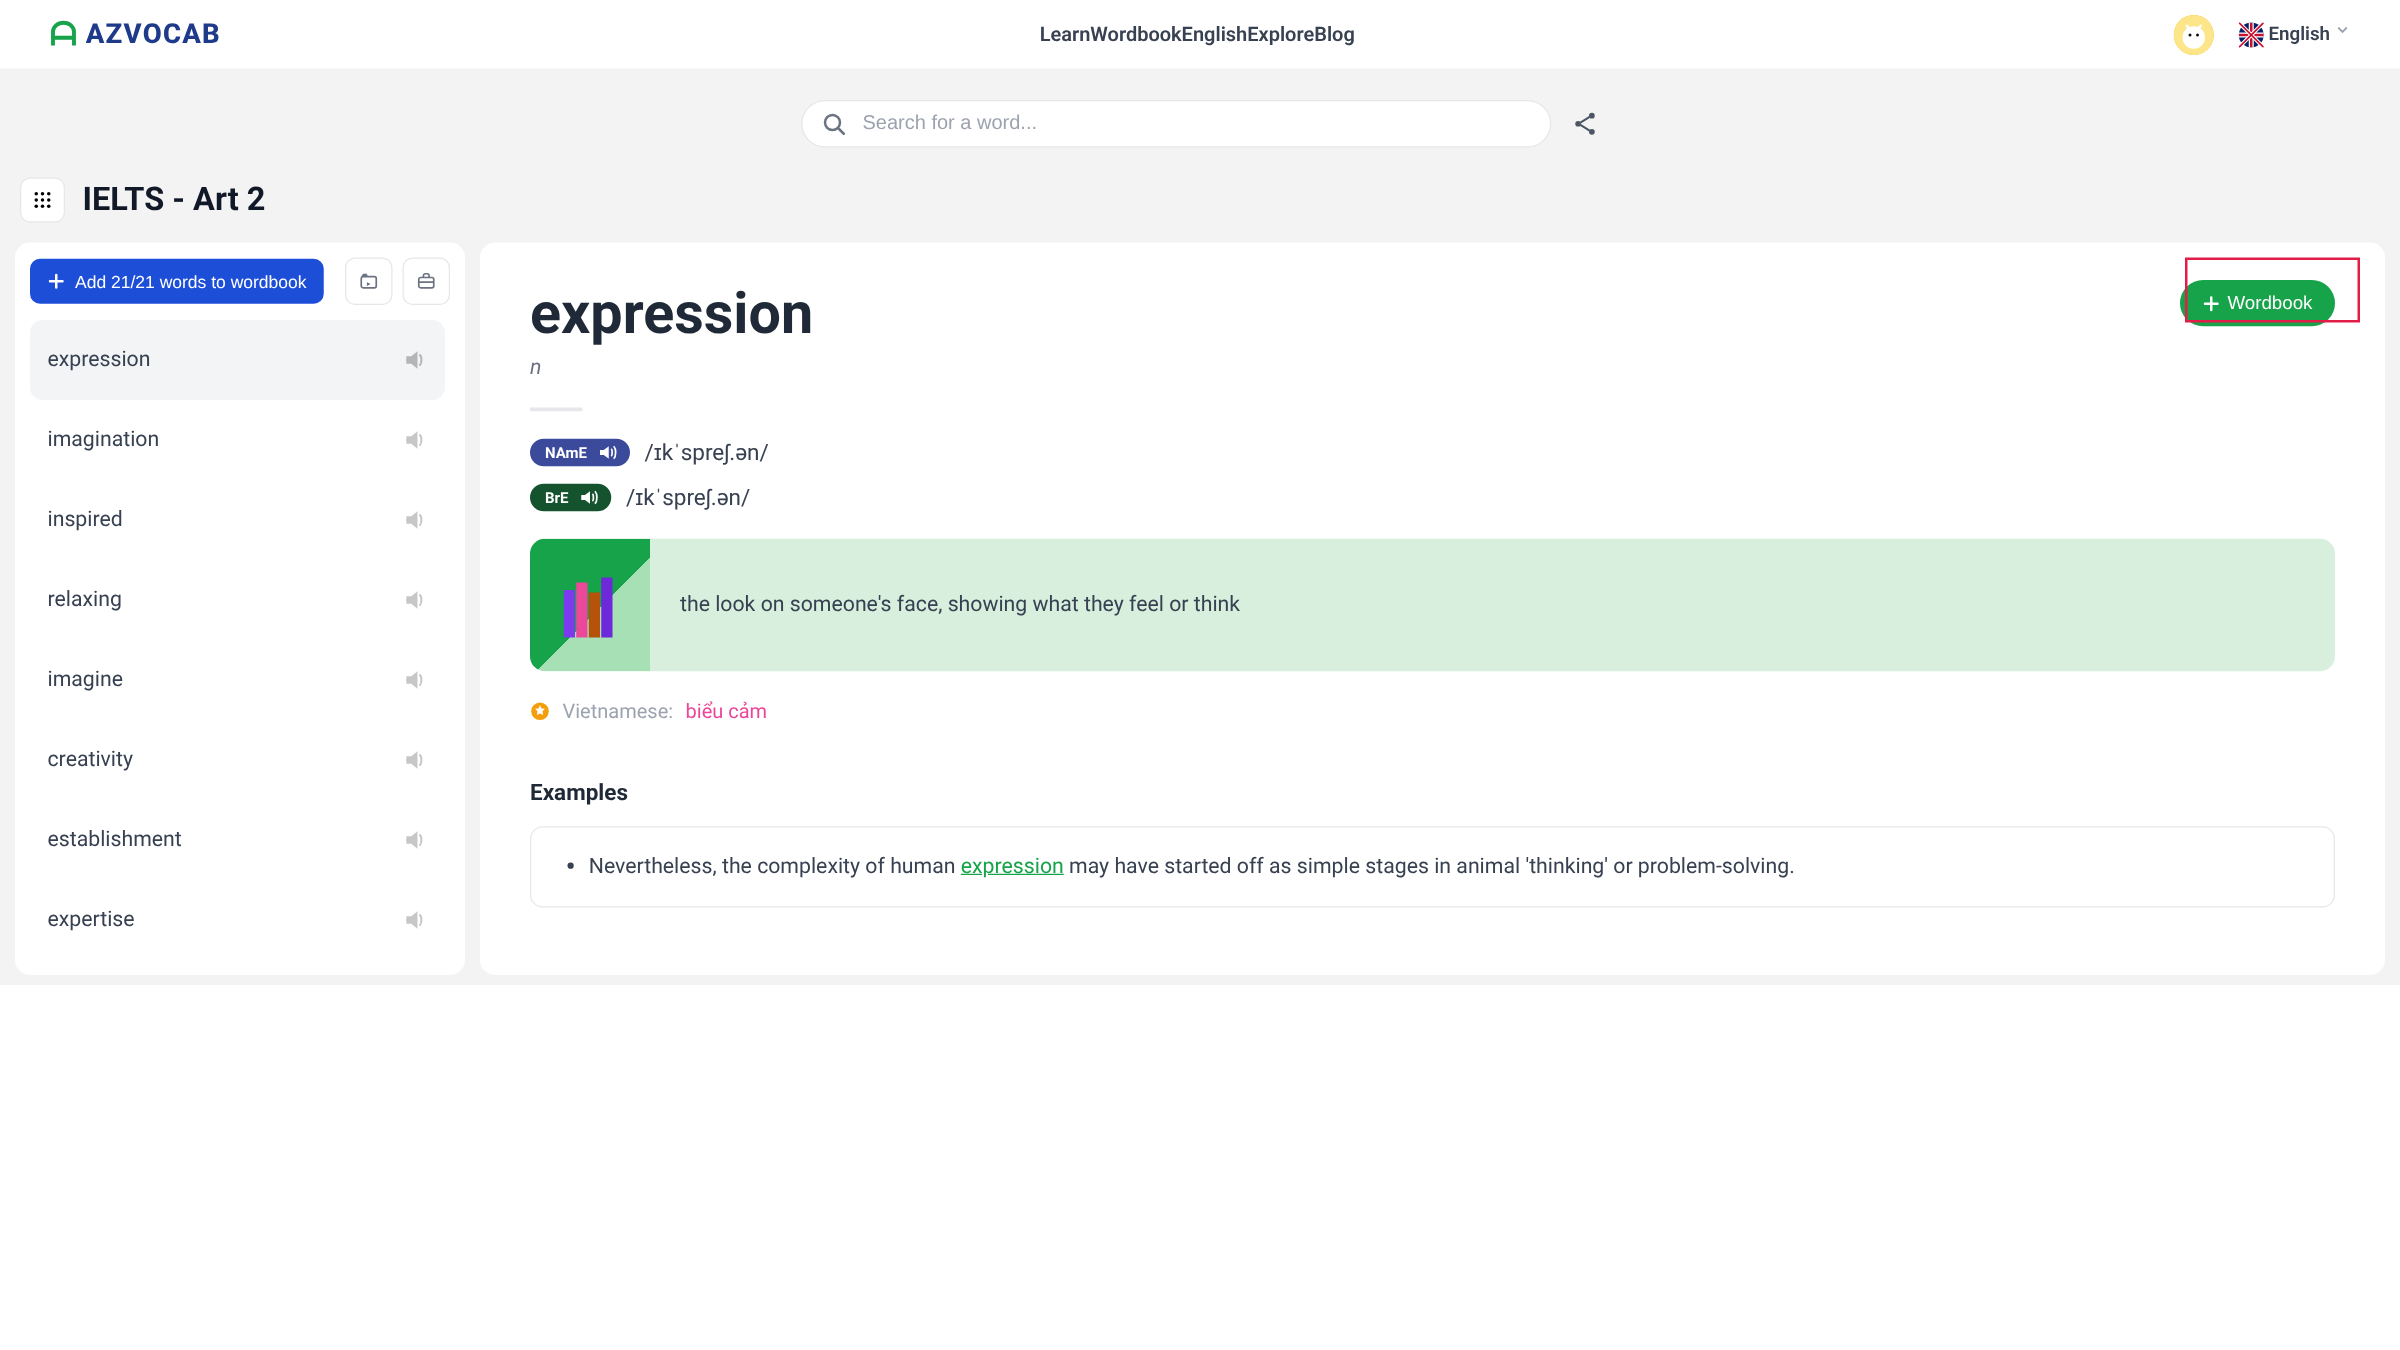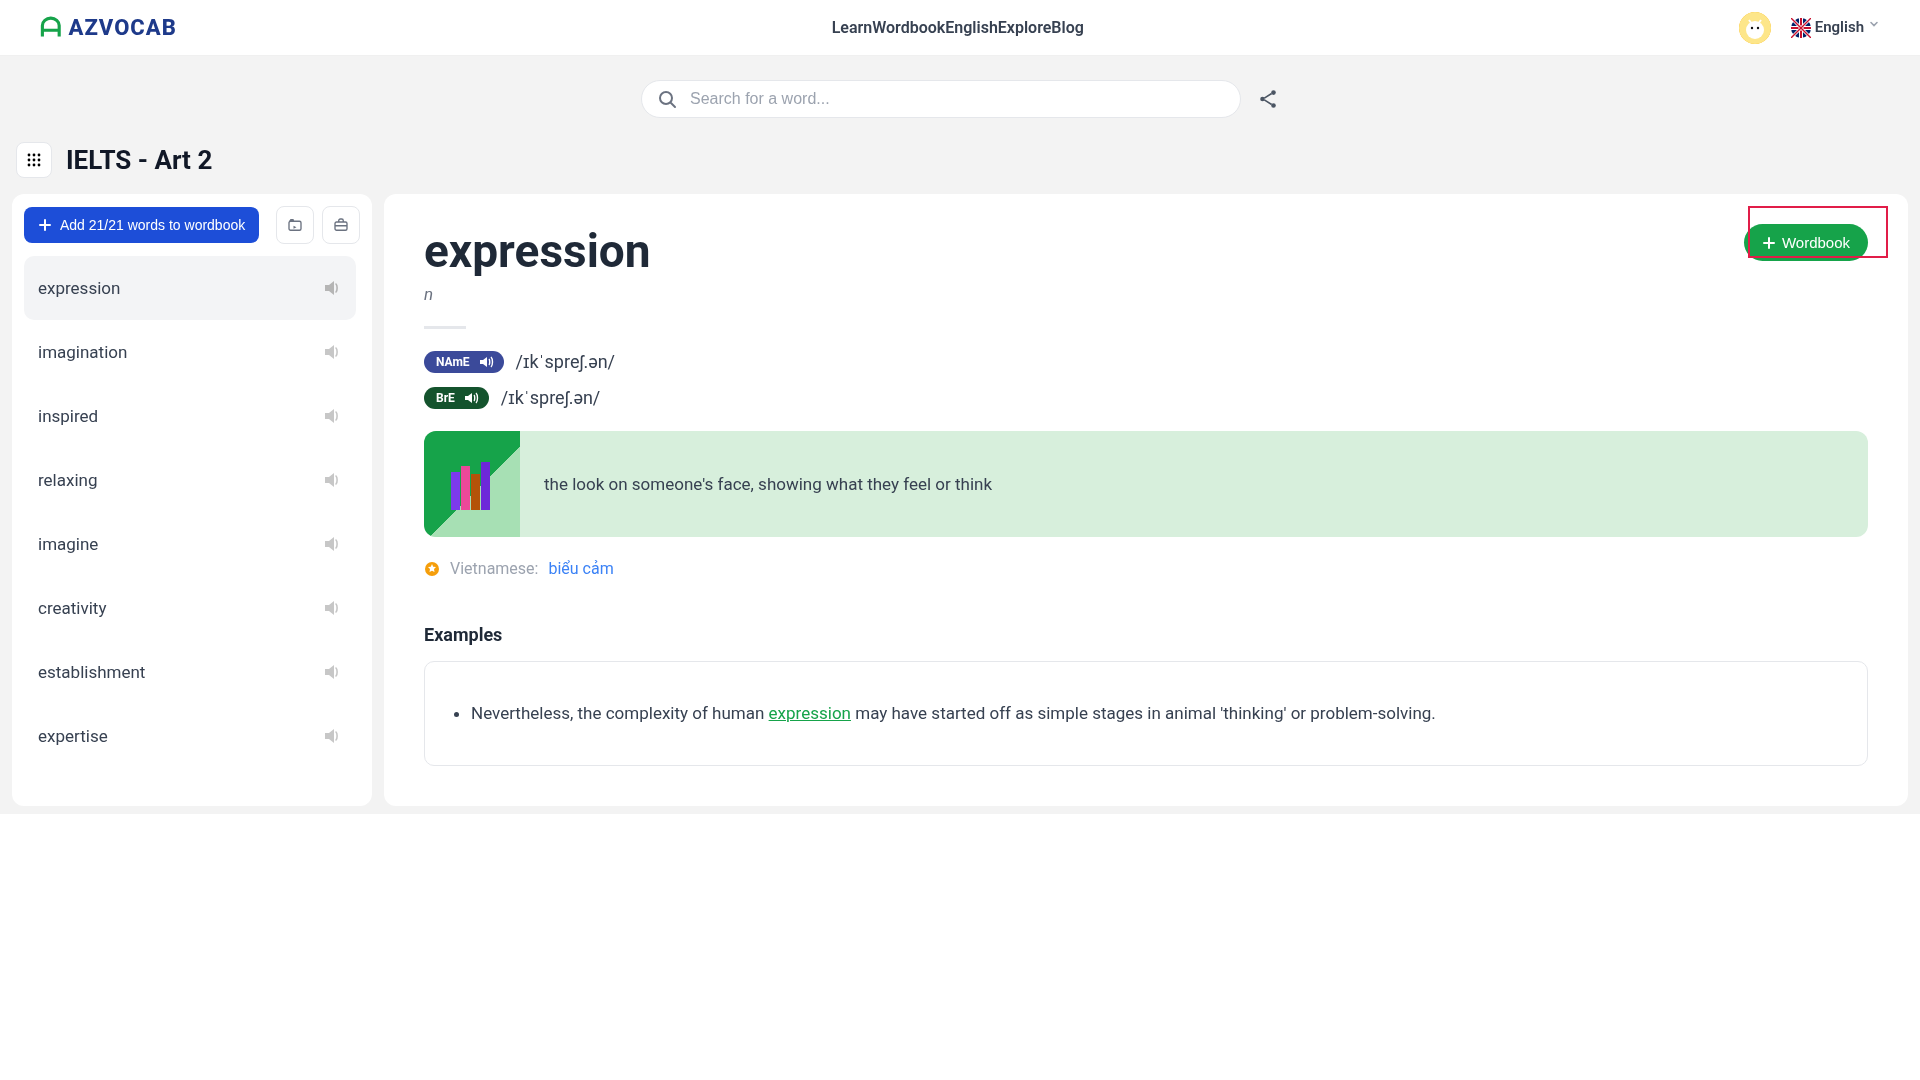--- a/index.html
+++ b/index.html
@@ -66,25 +66,25 @@
 .pron-badge .sp { width: 16px; height: 16px; }
 .ipa { font-size: 18px; color: #374151; }
 
 .def-card { margin-top: 22px; background: #d7efdc; border-radius: 12px; display: flex; align-items: center; gap: 24px; padding: 0 22px 0 0; overflow: hidden; height: 106px; }
 .def-card .illus { width: 96px; height: 106px; background: linear-gradient(135deg, #16a34a 0%, #16a34a 55%, #a7e0b4 55%); display:flex; align-items:center; justify-content:center; }
 .def-text { font-size: 17px; color: #374151; }
 
 .trans-row { display: flex; align-items: center; gap: 10px; margin-top: 22px; font-size: 16px; }
 .star { color: #f59e0b; }
 .trans-label { color: #9ca3af; }
-.trans-val { color: #3b82f6; }
+.trans-val { color: #ec4899; }
 
 .examples { margin-top: 46px; }
 .examples h3 { font-size: 18px; font-weight: 700; color: #1f2937; margin-bottom: 16px; }
-.example-box { border: 1px solid #e5e7eb; border-radius: 10px; padding: 38px 26px; }
+.example-box { border: 1px solid #e5e7eb; border-radius: 10px; padding: 18px 26px; }
 .example-box ul { list-style: disc; padding-left: 20px; }
 .example-box li { font-size: 17px; color: #374151; line-height: 1.6; }
 .example-box .kw { color: #16a34a; text-decoration: underline; }
 </style>
 </head>
 <body>
 
 <div class="header">
   <div class="logo">
     <span class="logo-icon">ᗩ</span>

